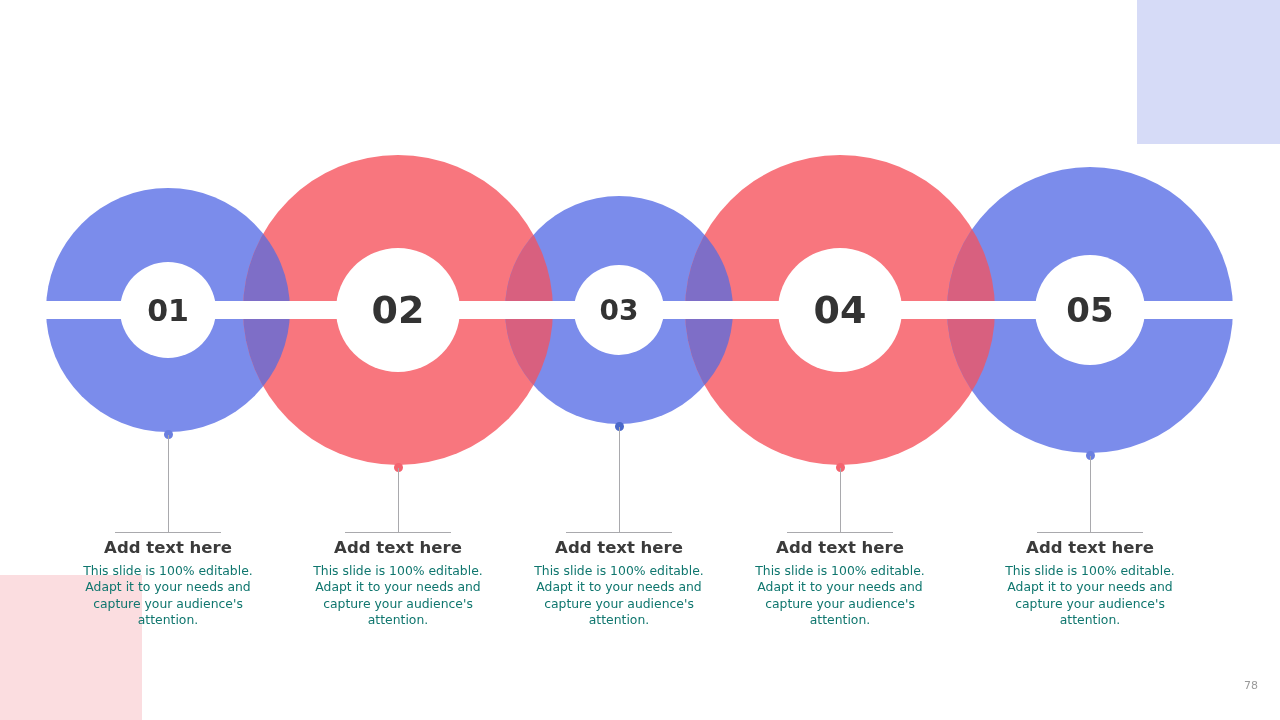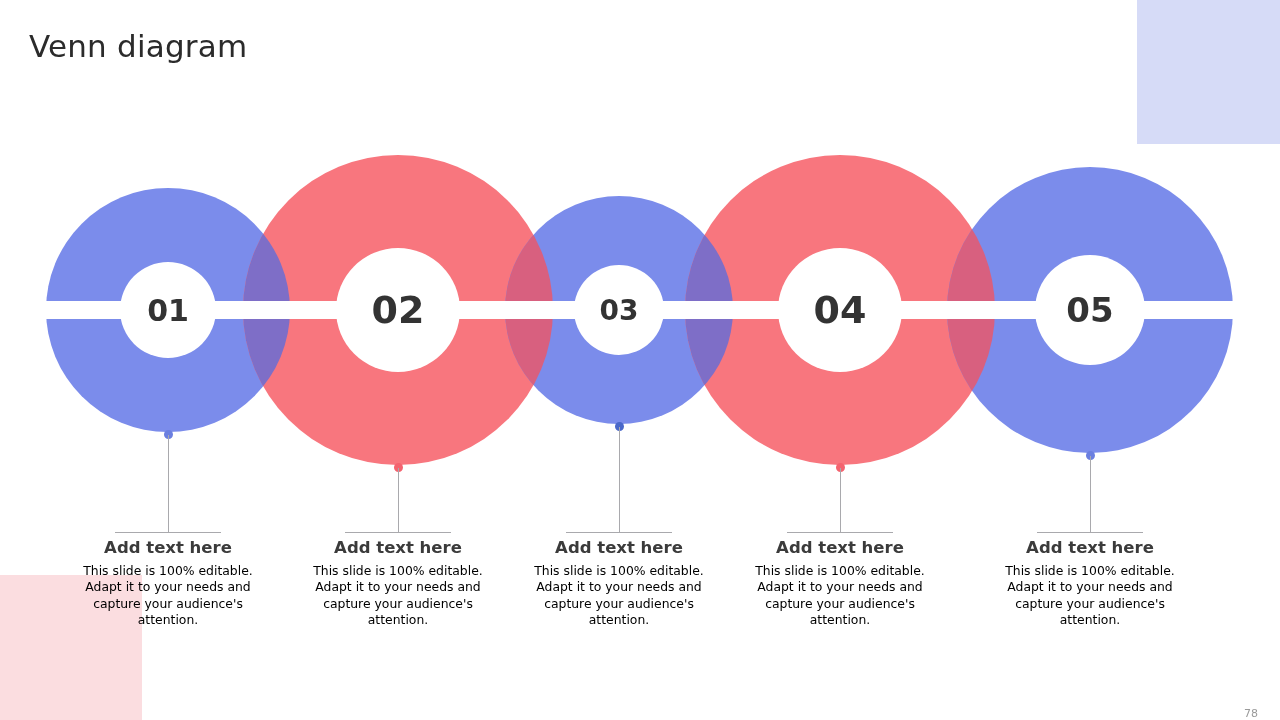--- a/index.html
+++ b/index.html
@@ -36,21 +36,21 @@
     font-size: 31px;
     font-weight: 400;
     color: #2b2b2b;
     letter-spacing: 0.2px;
     white-space: nowrap;
   }
 
   
   .page-number {
     position: absolute;
-    right: 22px; bottom: 0;
+    right: 22px; bottom: 28px;
     font-size: 11px;
     color: #9a9a9a;
   }
 
   
   .venn-stage {
     position: absolute;
     left: 0; top: 0;
     width: 1060px; height: 500px;
   }
@@ -94,32 +94,31 @@
     font-size: 16.5px;
     font-weight: bold;
     color: #3b3b3b;
     margin-bottom: 6px;
     white-space: nowrap;
     text-align: center;
   }
   .col-body {
     font-size: 12.4px;
     line-height: 16.3px;
-    color: #000000;
+    color: #0f766e;
   }
 </style>
 </head>
 <body>
 
 <div id="slide">
 
   <div class="deco-top-right"></div>
   <div class="deco-bottom-left"></div>
 
-  <div class="slide-title">Venn diagram</div>
 
   <div class="venn-stage">
     <svg class="venn-svg" width="1280" height="500" viewBox="0 0 1280 500">
       <defs>
           <clipPath id="clip-0">
             <circle cx="168" cy="310" r="122"></circle>
           </clipPath>
           <clipPath id="clip-1">
             <circle cx="398" cy="310" r="155"></circle>
           </clipPath>

